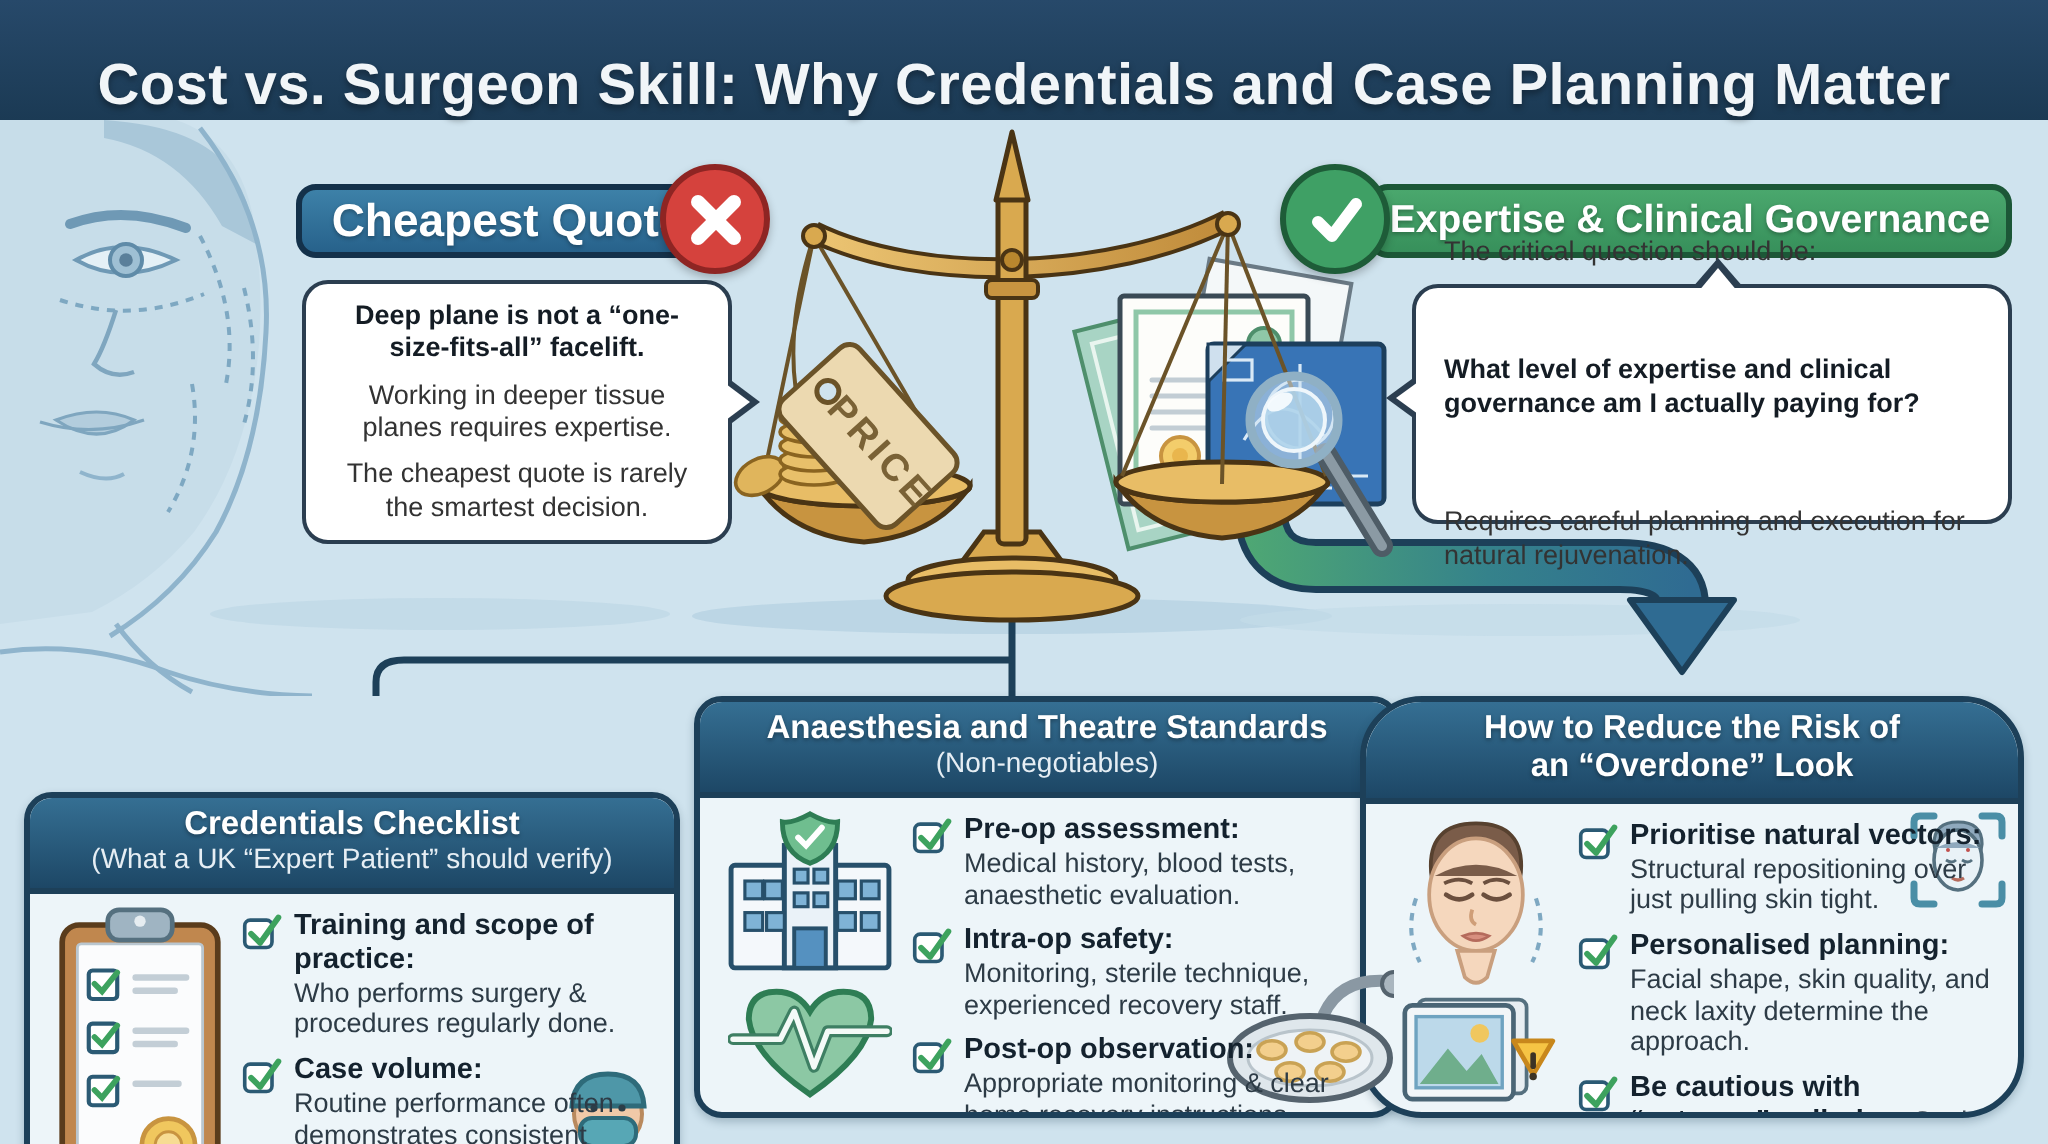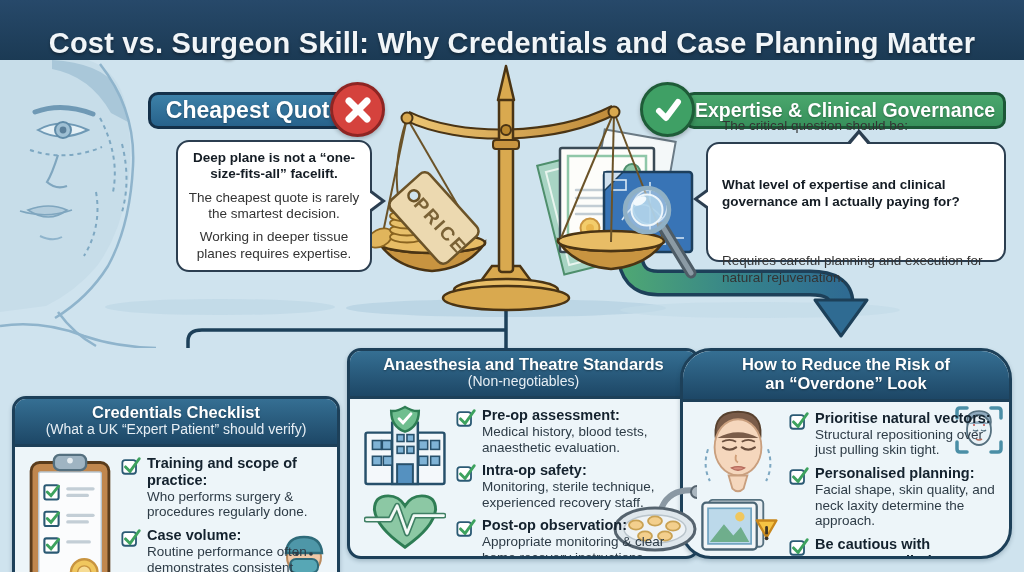--- a/index.html
+++ b/index.html
@@ -48,21 +48,21 @@
   .badge-red  { left:330px; top:22px; background:#d5423d; border:3px solid #8e2523; }
   .badge-green{ left:640px; top:22px; background:#3fa065; border:3px solid #1e5c38; }
 
   .bubble {
     position:absolute; background:#ffffff; border:2.5px solid #2b3e50;
     border-radius:13px; color:#333; z-index:4;
     display:flex; flex-direction:column; justify-content:center;
   }
   .bubble p { font-size:13.5px; line-height:1.22; margin:3.5px 0; }
   .bubble .b { font-weight:bold; color:#141c24; }
-  .bubble-left  { left:151px; top:80px;  width:196px; height:132px; padding:6px 10px; text-align:center;margin-left:25px; }
+  .bubble-left  { left:151px; top:80px;  width:215px; height:132px; padding:6px 10px; text-align:center; }
   .bubble-right { left:706px; top:82px;  width:300px; height:120px; padding:6px 14px; text-align:left;gap:36px; }
   .ptr { position:absolute; width:0; height:0; }
   
   .ptr-r-o { right:-16px; top:47px; border-top:12px solid transparent; border-bottom:12px solid transparent; border-left:16px solid #2b3e50; }
   .ptr-r-i { right:-11px; top:50px; border-top:9px solid transparent; border-bottom:9px solid transparent; border-left:12px solid #fff; }
   
   .ptr-u-o { top:-15px; left:138px; border-left:13px solid transparent; border-right:13px solid transparent; border-bottom:15px solid #2b3e50; }
   .ptr-u-i { top:-10px; left:141px; border-left:10px solid transparent; border-right:10px solid transparent; border-bottom:12px solid #fff; }
   .ptr-l-o { left:-15px; top:44px; border-top:11px solid transparent; border-bottom:11px solid transparent; border-right:15px solid #2b3e50; }
   .ptr-l-i { left:-10px; top:47px; border-top:8px solid transparent; border-bottom:8px solid transparent; border-right:11px solid #fff; }
@@ -250,22 +250,22 @@
   <div class="badge badge-red">
     <svg width="30" height="30" viewBox="0 0 30 30">
       <g stroke="#ffffff" stroke-width="7" stroke-linecap="round">
         <line x1="6" y1="6" x2="24" y2="24"></line>
           <line x1="24" y1="6" x2="6" y2="24"></line>
       </g>
     </svg>
   </div>
   <div class="bubble bubble-left">
     <p class="b">Deep plane is not a “one-size-fits-all” facelift.</p>
+    <p>Working in deeper tissue planes requires expertise.</p>
     <p>The cheapest quote is rarely the smartest decision.</p>
-    <p>Working in deeper tissue planes requires expertise.</p>
     <span class="ptr ptr-r-o"></span>
       <span class="ptr ptr-r-i"></span>
   </div>
 
   <div class="badge badge-green">
     <svg width="32" height="32" viewBox="0 0 32 32">
       <path d="M7,17 L14,24 L26,8" fill="none" stroke="#ffffff" stroke-width="6" stroke-linecap="round" stroke-linejoin="round"></path>
     </svg>
   </div>
   <div class="pill pill-right">

